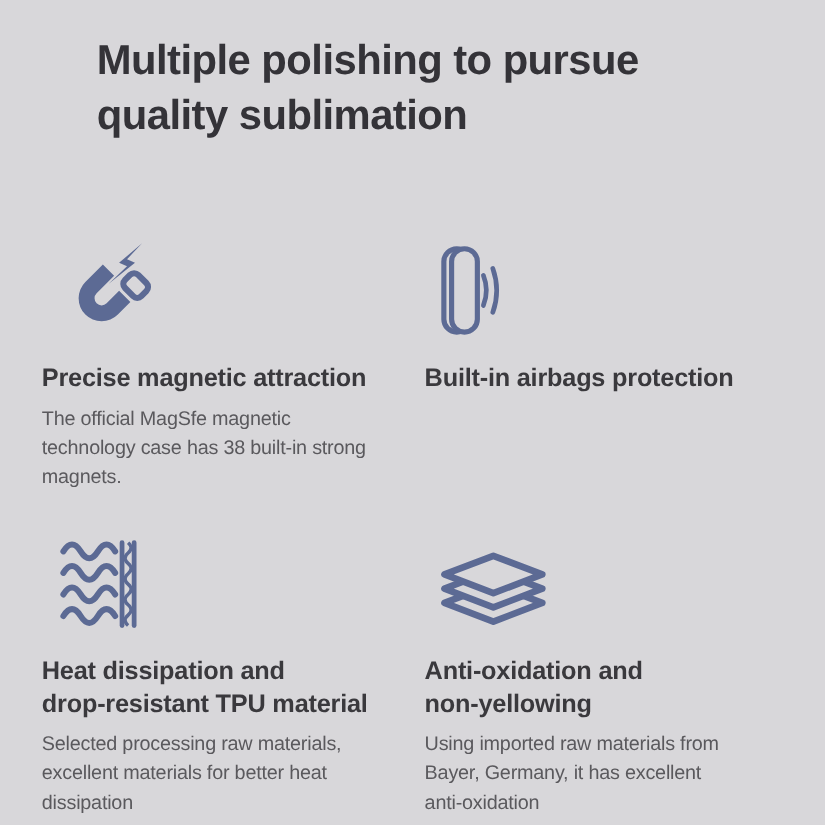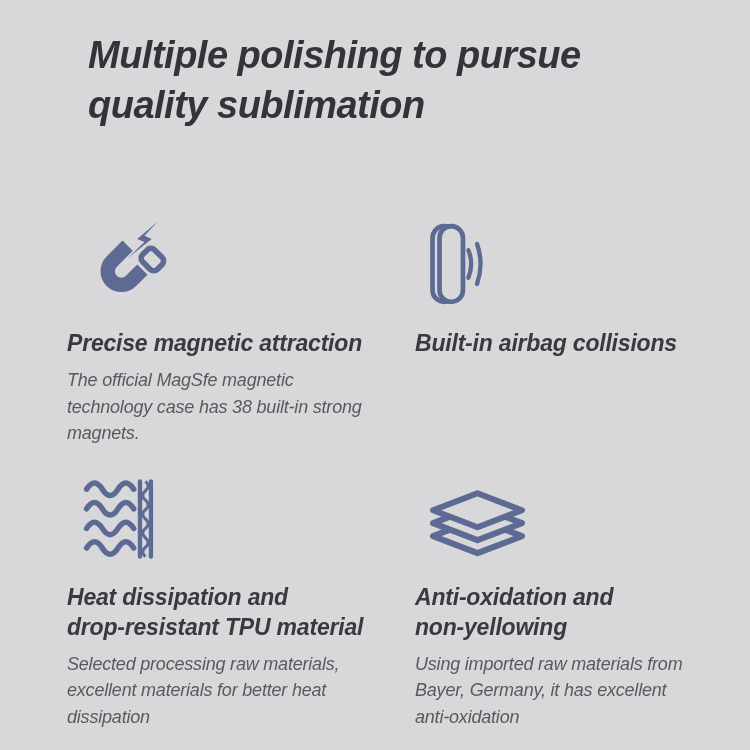--- a/index.html
+++ b/index.html
@@ -10,37 +10,36 @@
     --body:#5a595d;
   }
   *{margin:0;padding:0;box-sizing:border-box;}
   html,body{background:var(--background);}
   .page{
     position:relative;
     width:750px;height:750px;
     background:var(--background);
     overflow:hidden;
     font-family:"Liberation Sans", sans-serif;
-    font-style:italic;
   }
   .page-title{
     margin:30px 30px 0 88px;
     font-size:38px;
     line-height:50px;
     font-weight:700;
     letter-spacing:-0.5px;
     color:var(--title);
     white-space:pre;
   }
   .features-grid{
     margin-top:93px;
-    padding-left:67px;
+    padding-left:38px;
     display:grid;
     grid-template-columns:348px 1fr;
-    row-gap:30px;
+    row-gap:42px;
   }
   .feature{min-width:0;}
   .icon-box{
     height:82px;
     margin:0 0 23px 14px;
     display:flex;
     align-items:flex-end;
   }
   .icon-box svg{color:var(--icon);display:block;}
   .feature h2{
@@ -89,21 +88,21 @@
 
     <section class="feature">
       <div class="icon-box">
         <svg width="57" height="82" viewBox="0 0 72 105" fill="none" xmlns="http://www.w3.org/2000/svg">
           <rect x="4" y="4" width="30" height="97" rx="15" fill="none" stroke="currentColor" stroke-width="6"></rect>
           <rect x="13" y="4" width="30" height="97" rx="15" fill="var(--background)" stroke="currentColor" stroke-width="6"></rect>
           <path d="M50,35 Q57,52.5 50,70" fill="none" stroke="currentColor" stroke-width="5.5" stroke-linecap="round"></path>
           <path d="M61,27 Q70,52.5 61,78" fill="none" stroke="currentColor" stroke-width="5.5" stroke-linecap="round"></path>
         </svg>
       </div>
-      <h2>Built-in airbag collisions</h2>
+      <h2>Built-in airbags protection</h2>
     </section>
 
     <section class="feature">
       <div class="icon-box">
         <svg width="74" height="80" viewBox="0 0 92 102" fill="none" xmlns="http://www.w3.org/2000/svg">
           <g stroke="currentColor" stroke-width="7" stroke-linecap="round" fill="none">
             <path d="M6,13 Q16,-3 26,13 T46,13 T66,13"></path>
             <path d="M6,38 Q16,22 26,38 T46,38 T66,38"></path>
             <path d="M6,63 Q16,47 26,63 T46,63 T66,63"></path>
             <path d="M6,88 Q16,72 26,88 T46,88 T66,88"></path>

